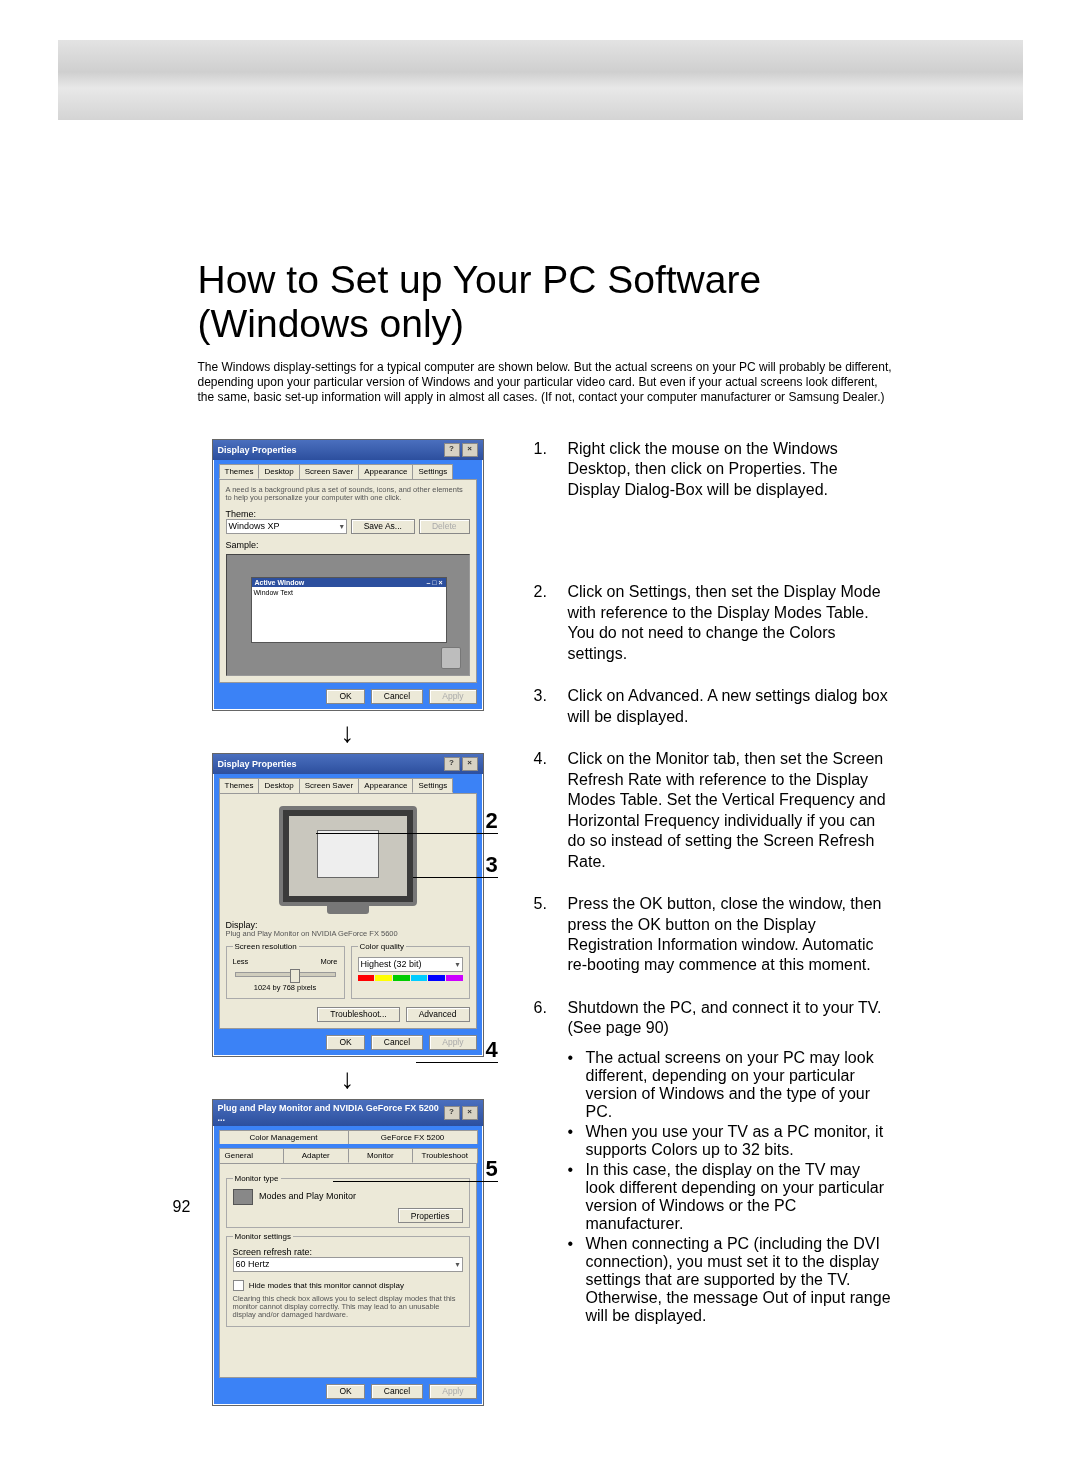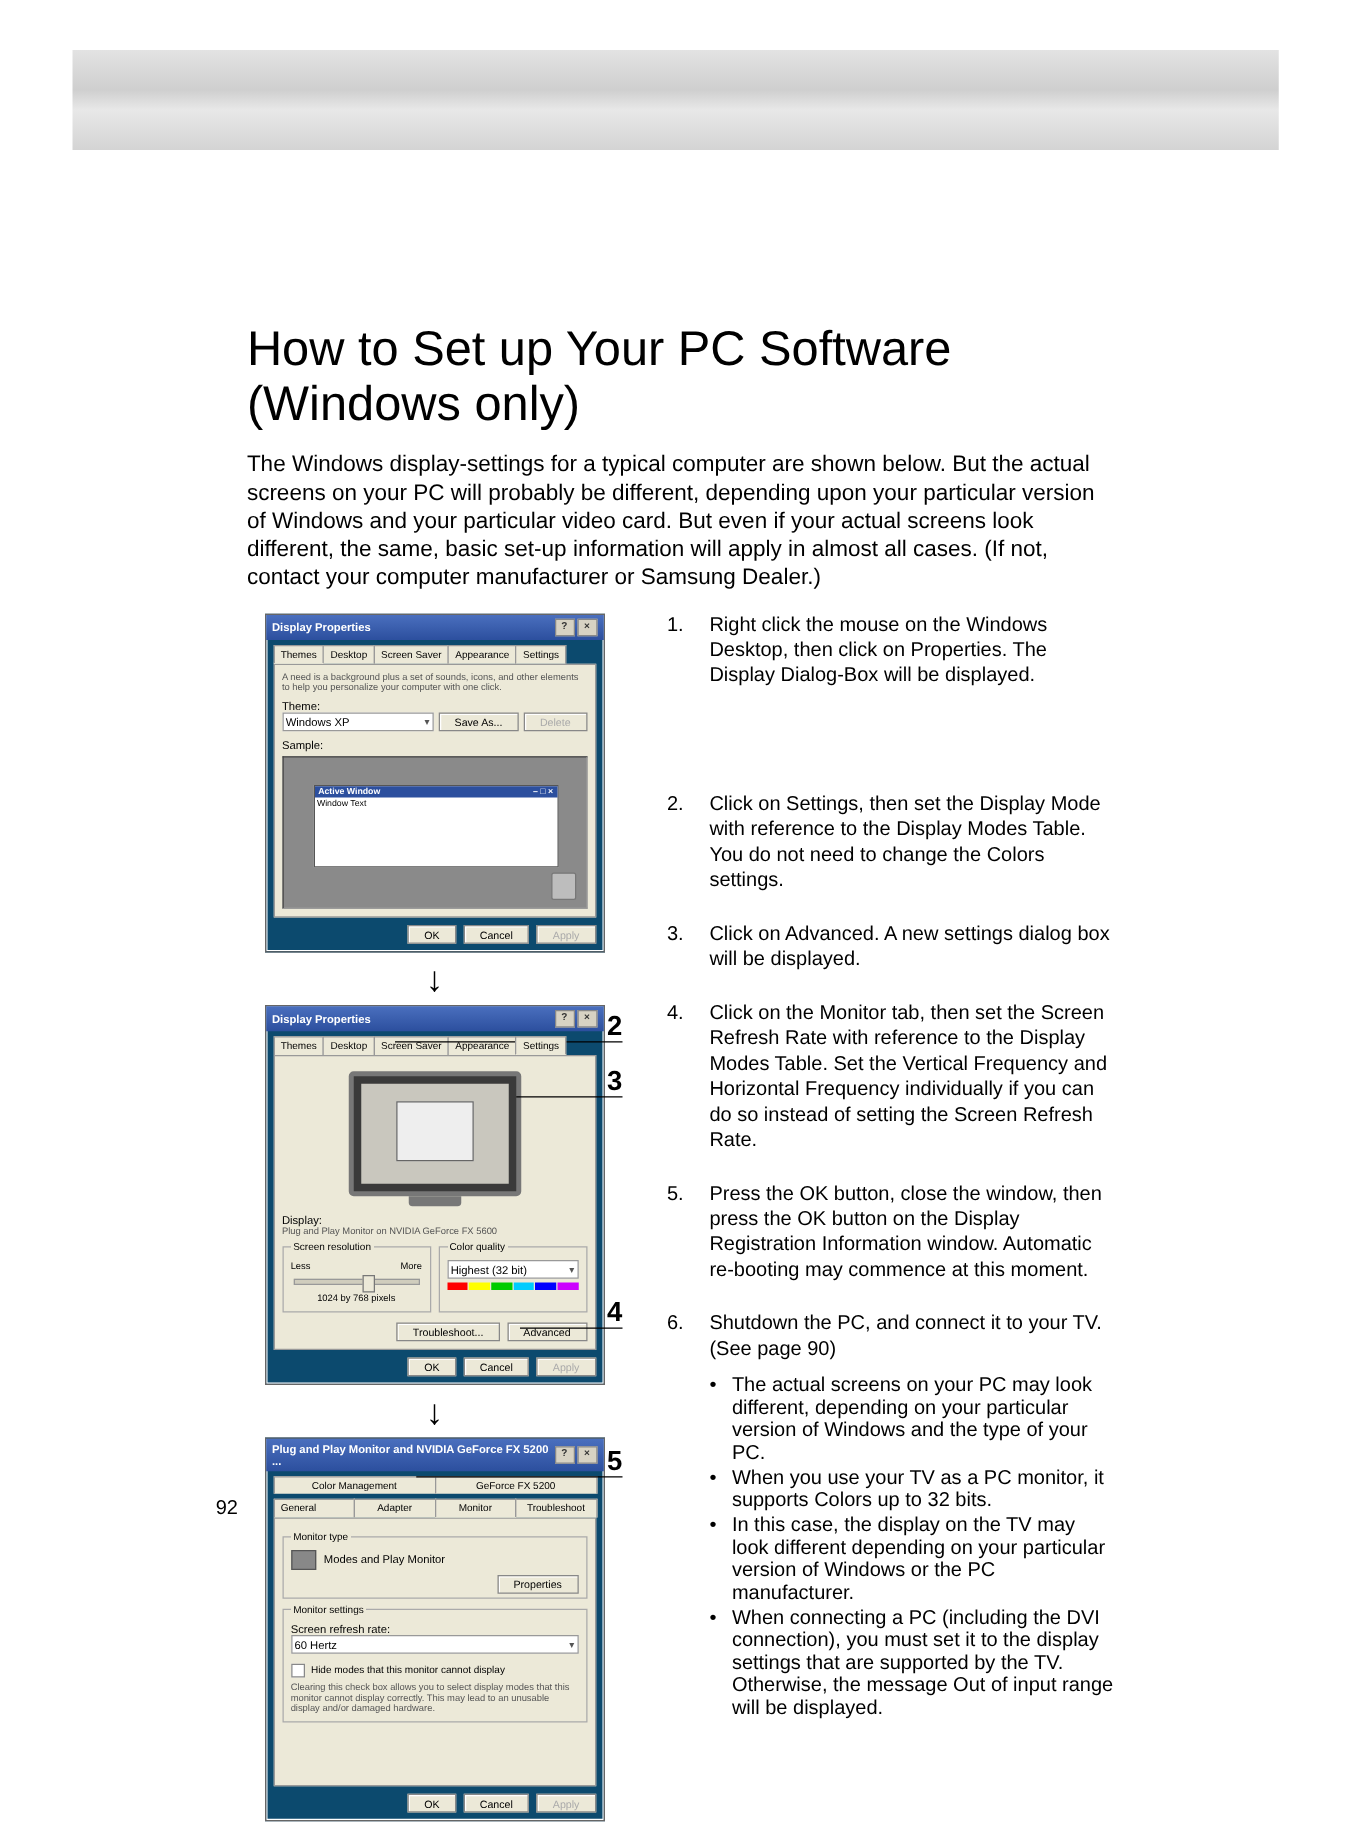--- a/index.html
+++ b/index.html
@@ -2,40 +2,40 @@
 <html><head>
 <meta charset="utf-8">
 <style>
   html,body{margin:0;padding:0;background:#fff;font-family:Arial,Helvetica,sans-serif;color:#000;}
   .page{width:965px;height:1473px;position:relative;margin:0 auto;}
   
   .topbar{position:absolute;left:0;right:0;top:40px;height:80px;
     background:linear-gradient(#e3e3e3,#cfcfcf 40%,#e8e8e8 60%,#d4d4d4);}
   .content{position:absolute;left:140px;right:130px;top:258px;}
   h1{font-family:"Arial Narrow",Arial,sans-serif;font-stretch:condensed;font-weight:500;font-size:39px;margin:0 0 14px 0;letter-spacing:0;}
-  .intro{font-size:18px;line-height:1.25;margin-bottom:18px;}
+  .intro{font-size:12px;line-height:1.25;margin-bottom:34px;}
   .cols{display:flex;gap:36px;}
   .leftcol{width:300px;flex:0 0 300px;display:flex;flex-direction:column;align-items:center;}
   .rightcol{flex:1;position:relative;}
   ol.steps{list-style:none;margin:0;padding:0;font-size:16px;line-height:1.28;}
   ol.steps>li{display:flex;margin-bottom:22px;}
   ol.steps>li>.num{width:34px;flex:0 0 34px;}
   ol.steps>li>.body{flex:1;}
   ul.bullets{list-style:none;margin:6px 0 0 0;padding:0;}
   ul.bullets>li{display:flex;margin-bottom:2px;}
   ul.bullets>li::before{content:"•";width:18px;flex:0 0 18px;}
   .continued{text-align:center;font-size:16px;margin-top:6px;}
   .pagenum{position:absolute;left:115px;bottom:257px;font-size:16px;}
   
   .marker{position:absolute;font-size:22px;font-weight:700;font-family:"Arial Narrow",Arial,sans-serif;}
   .marker-line{position:absolute;height:1px;background:#000;}
   
   .arrow{font-size:28px;line-height:1;margin:6px 0;}
   
-  .dlg{width:270px;border:1px solid #666;background:#0c4a6e;font-size:9px;color:#000;margin-bottom:2px;box-shadow:0 0 0 1px #fff inset;}
+  .dlg{width:270px;border:1px solid #666;background:#3b82f6;font-size:9px;color:#000;margin-bottom:2px;box-shadow:0 0 0 1px #fff inset;}
   .titlebar{background:linear-gradient(#4a6fbe,#2c4f9e);color:#fff;font-weight:bold;padding:3px 5px;display:flex;align-items:center;justify-content:space-between;}
   .titlebar .btns{display:flex;gap:2px;}
   .tbtn{width:14px;height:12px;background:#d7d2c3;border:1px solid #888;font-size:8px;line-height:10px;text-align:center;color:#333;}
   .tabs{display:flex;margin-top:4px;font-size:8px;}
   .tab{border:1px solid #999;border-bottom:none;background:#ece9d8;padding:2px 5px;margin-right:-1px;position:relative;}
   .tab.active{background:#ece9d8;z-index:2;border-bottom:1px solid #ece9d8;}
   .tabbody{border:1px solid #999;background:#ece9d8;padding:6px;}
   .btnrow{display:flex;justify-content:flex-end;gap:6px;padding:6px;}
   .wbtn{border:1px solid #888;background:#ece9d8;padding:1.5px 12px;font-size:8.5px;box-shadow:1px 1px 0 #fff inset;}
   .wbtn.dis{color:#aaa;}

